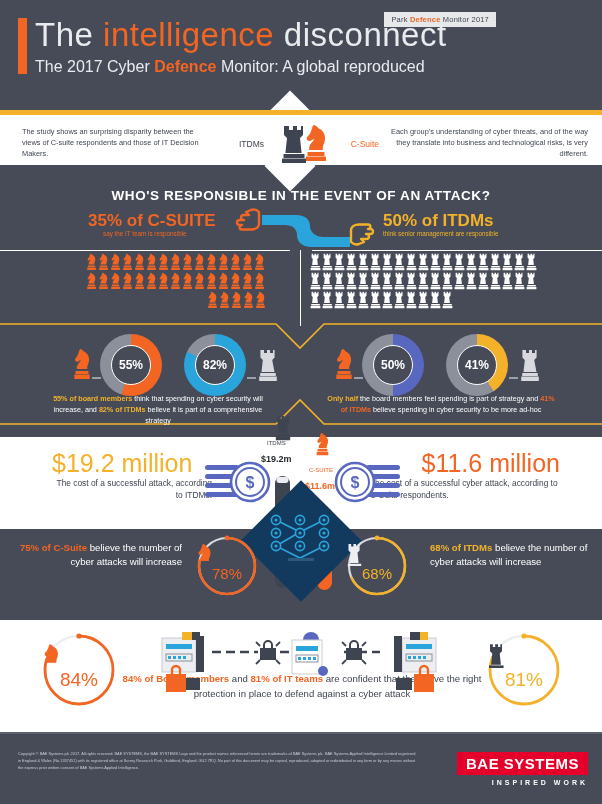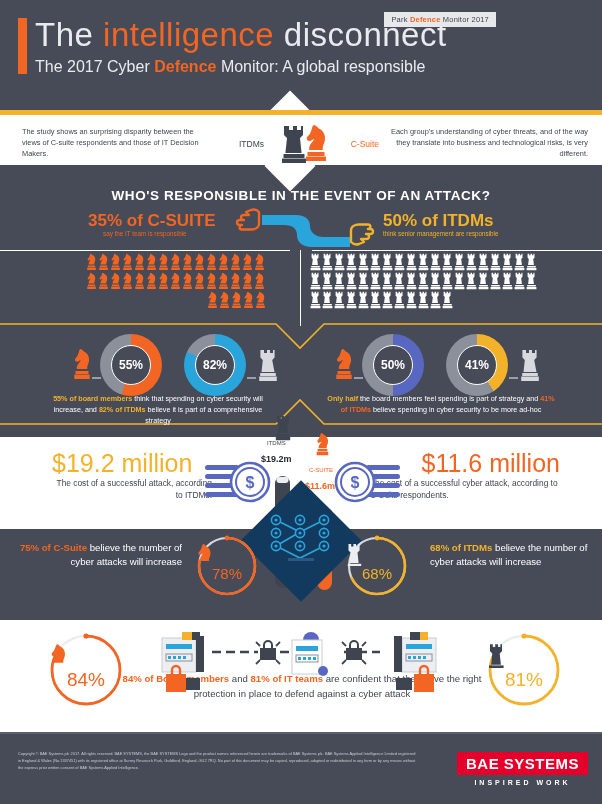--- a/index.html
+++ b/index.html
@@ -166,42 +166,42 @@
 
   .devices { position:absolute; left:152px; top:630px; width:300px; height:70px; }
 
   
   .footer { position:absolute; left:0; top:734px; width:602px; height:70px; background:#464b57; }
   .foot-rule { position:absolute; left:0; top:732px; width:602px; height:2px; background:#5a606c; }
   .copy {
     position:absolute; left:18px; top:16px; width:400px;
     font-size:3.9px; line-height:1.8; color:#c9ccd2;
   }
-  .bae { position:absolute; right:14px; top:18px; text-align:center; }
+  .bae { position:absolute; right:14px; top:18px; text-align:right; }
   .bae-box {
     background:#e4002b; color:#ffffff; font-size:15px; font-weight:700;
     letter-spacing:.5px; padding:3px 9px; white-space:nowrap;
   }
   .bae-sub {
     margin-top:4px; color:#ffffff; font-size:7px; letter-spacing:3px; font-weight:600;
   }
   svg { display:block; }
 </style>
 </head>
 <body>
 
 <div class="page">
 
   <div class="header">
     <div class="title-bar"></div>
     <div class="h1">
       <span>The </span><span class="hl">intelligence</span><span> disconnect</span>
     </div>
     <div class="h2">
-      <span>The 2017 Cyber </span><span class="hl">Defence</span><span> Monitor: A global responsible</span>
+      <span>The 2017 Cyber </span><span class="hl">Defence</span><span> Monitor: A global reproduced</span>
     </div>
     <div class="badge">
       <span>Park </span><span class="hl">Defence</span><span> Monitor 2017</span>
     </div>
   </div>
 
   <div class="dia dia-top"></div>
   <div class="dia dia-bot"></div>
 
   <div class="rule-yellow rule1"></div>
@@ -964,21 +964,21 @@
   <div class="inc-txt inc-r">
     <span class="hl">68% of ITDMs</span><span> believe the number of cyber attacks will increase</span>
   </div>
 
   <div class="band-white band3">
     <div class="conf-txt">
       <span class="hl-o">84% of Board members</span><span> and </span><span class="hl-o">81% of IT teams</span><span> are confident that they have the right protection in place to defend against a cyber attack</span>
     </div>
   </div>
 
-  <div class="bigring" style="left:49px; top:633px;">
+  <div class="bigring" style="left:42px; top:633px;">
     <svg width="74" height="74" viewBox="0 0 74 74" style="position:absolute;left:0;top:0;">
       <circle cx="37" cy="37" r="34" fill="none" stroke="#eceef1" stroke-width="2.4"></circle>
       <circle cx="37" cy="37" r="34" fill="none" stroke="#f26522" stroke-width="2.8" stroke-dasharray="179.4 34.2" stroke-linecap="round" transform="rotate(-90 37 37)"></circle>
       <circle cx="37" cy="3" r="2.6" fill="#f26522"></circle>
     </svg>
     <div class="bp">
       <svg width="19" height="26" viewBox="0 0 19 26">
         <path fill="#f26522" d="M8 1.2c1.3.3 2.3 1.2 3.1 2.4 1.9.8 3.6 2.4 4.4 4.7.8 2.4.5 4.9-.4 7-.7 1.4-.9 2.7-.8 4.4H4.4c-.2-2.2.5-3.9 1.8-5.4 1-1.2 1.5-1.9 1.7-2.9-1.2.7-2.2 1.6-3.3 1.6s-2-.8-2-1.8c0-1.3 1.2-1.9 2-2.9C5.6 7 6.2 5 6.8 3.1c.3-1 .8-1.7 1.2-1.9z"></path>
       </svg>
     </div>

